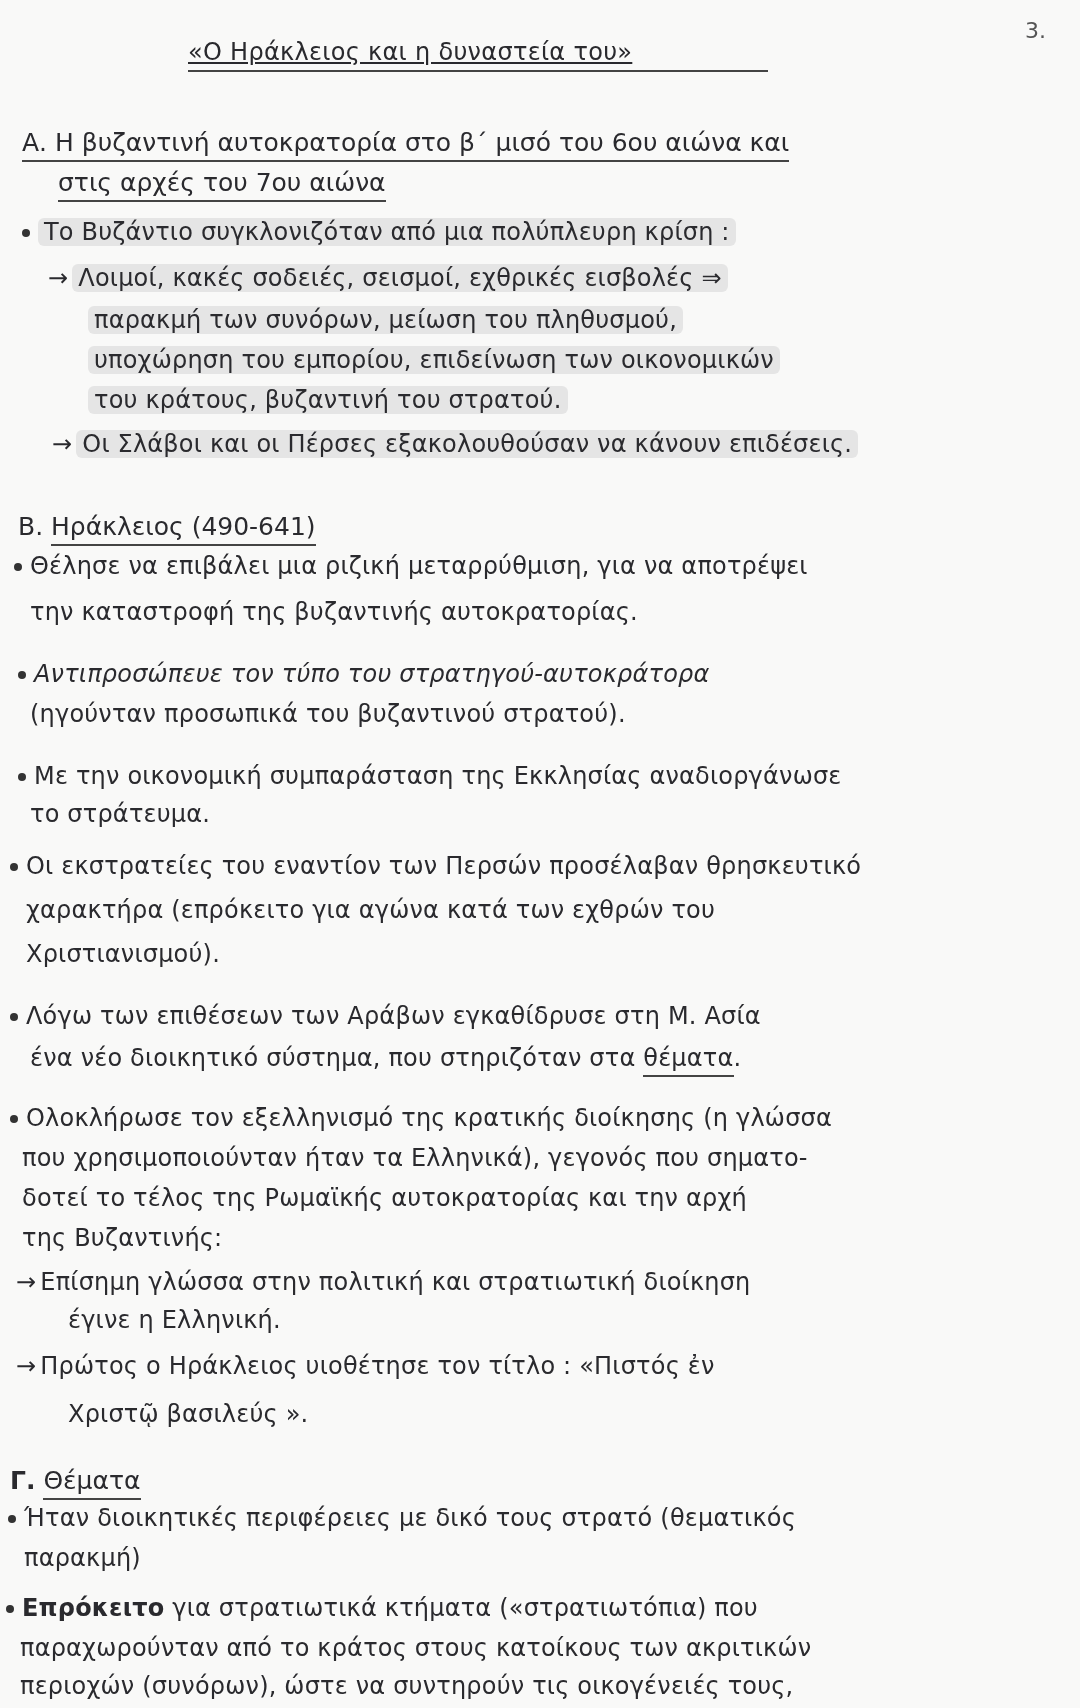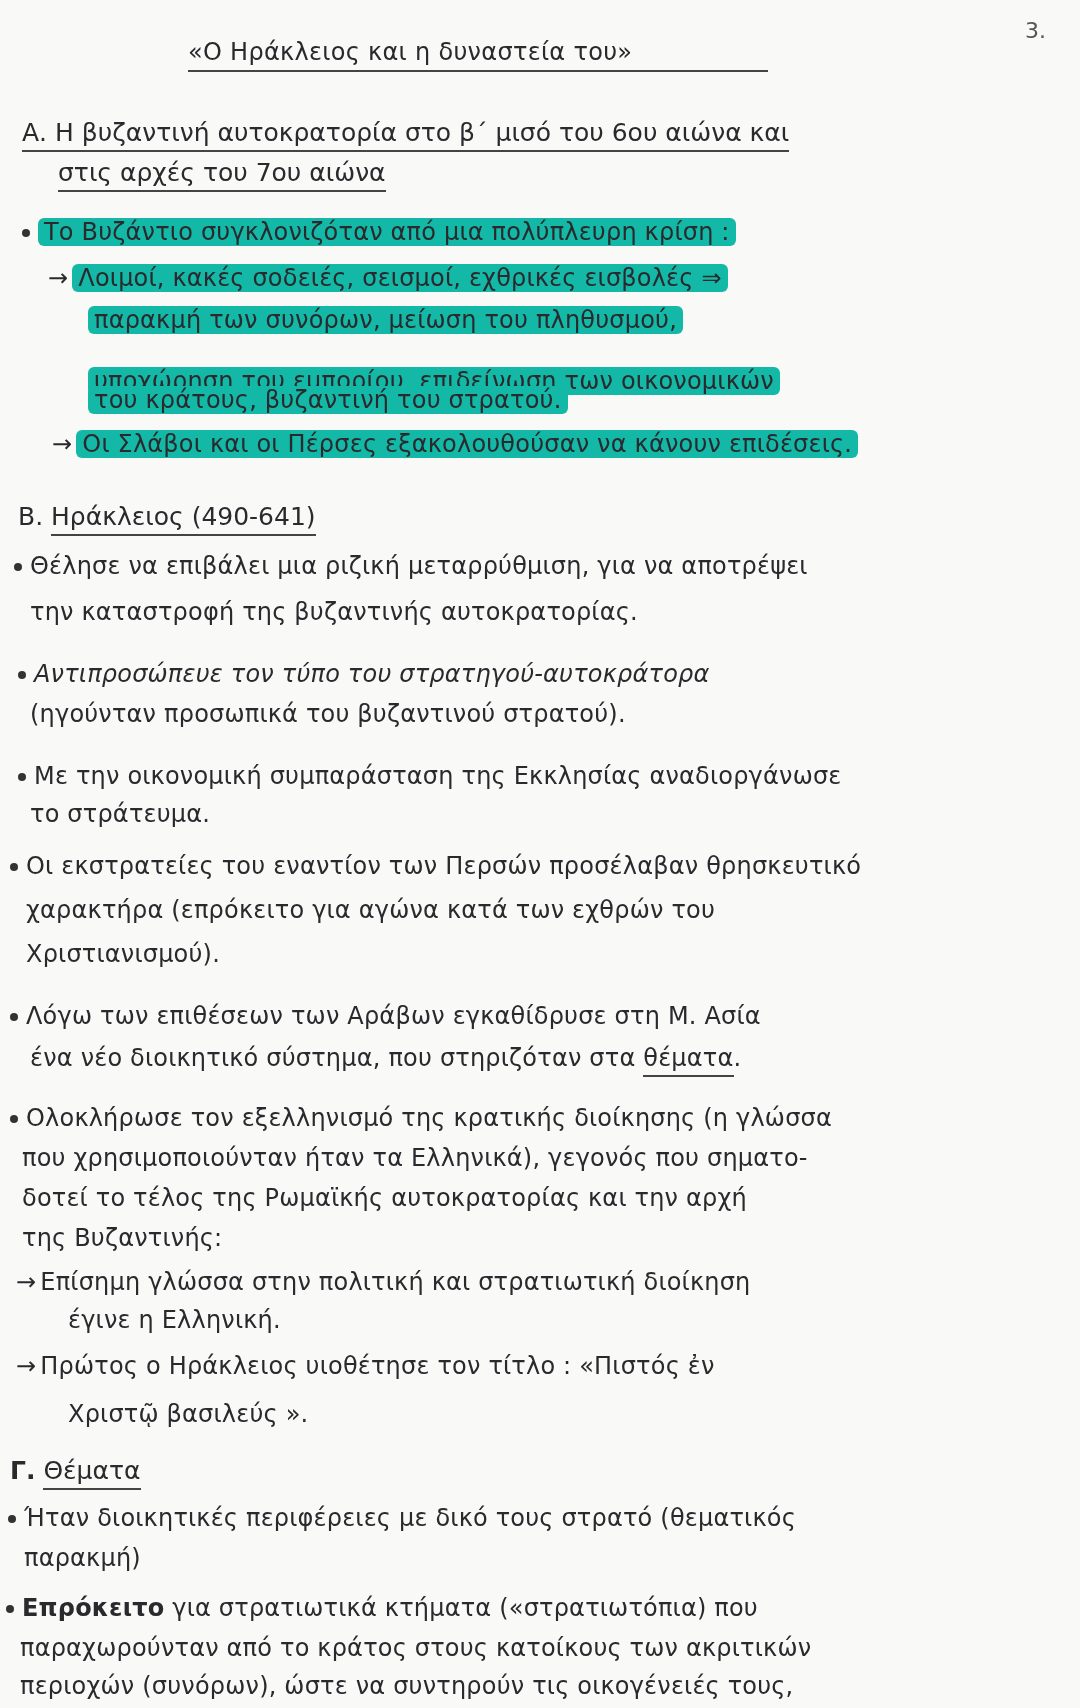--- a/index.html
+++ b/index.html
@@ -6,43 +6,43 @@
   body {
     width: 1080px; height: 1708px; overflow: hidden;
     background: #f9f9f8;
     font-family: "DejaVu Sans", sans-serif;
     color: #2a2a2e;
     position: relative;
   }
   .abs { position: absolute; white-space: nowrap; }
   .page-num { left: 1025px; top: 18px; font-size: 22px; color: #555; }
   .title { left: 188px; top: 38px; font-size: 24px; letter-spacing: 0.3px;
-    border-bottom: 2px solid #444; padding-bottom: 4px; width: 580px; text-align: left; }
-  .sec { font-size: 25px; }
+    border-bottom: 2px solid #444; padding-bottom: 4px; width: 580px; text-align: left; text-decoration: underline; }
+  .sec { font-size: 25px; margin-top: 10px; }
   .ul { border-bottom: 2px solid #444; padding-bottom: 3px; }
   .line { font-size: 24px; letter-spacing: 0.2px; }
-  .hl { background: #14b8a6; padding: 0 6px; border-radius: 6px; }
+  .hl { background: #e5e5e5; padding: 0 6px; border-radius: 6px; }
   .bullet { display: inline-block; width: 8px; height: 8px; border-radius: 50%; background: #333; margin-right: 8px; vertical-align: middle; }
   .arrow { margin-right: 4px; }
   .bold { font-weight: bold; }
 </style>
 </head>
 <body>
 
 <div class="abs page-num">3.</div>
 <div class="abs title">«Ο Ηράκλειος και η δυναστεία του»</div>
 
 <div class="abs sec" style="left:22px;top:118px;"><span class="ul">Α. Η βυζαντινή αυτοκρατορία στο β΄ μισό του 6ου αιώνα και</span></div>
 <div class="abs sec" style="left:58px;top:158px;"><span class="ul">στις αρχές του 7ου αιώνα</span></div>
 
 <div class="abs line" style="left:22px;top:218px;"><span class="bullet"></span><span class="hl">Το Βυζάντιο συγκλονιζόταν από μια πολύπλευρη κρίση :</span></div>
 
 <div class="abs line" style="left:48px;top:264px;"><span class="arrow">→</span><span class="hl">Λοιμοί, κακές σοδειές, σεισμοί, εχθρικές εισβολές ⇒</span></div>
 <div class="abs line" style="left:88px;top:306px;"><span class="hl">παρακμή των συνόρων, μείωση του πληθυσμού,</span></div>
-<div class="abs line" style="left:88px;top:346px;margin-top:21px;"><span class="hl">υποχώρηση του εμπορίου, επιδείνωση των οικονομικών</span></div>
+<div class="abs line" style="left:88px;top:346px;"><span class="hl">υποχώρηση του εμπορίου, επιδείνωση των οικονομικών</span></div>
 <div class="abs line" style="left:88px;top:386px;"><span class="hl">του κράτους, βυζαντινή του στρατού.</span></div>
 <div class="abs line" style="left:52px;top:430px;"><span class="arrow">→</span><span class="hl">Οι Σλάβοι και οι Πέρσες εξακολουθούσαν να κάνουν επιδέσεις.</span></div>
 
 <div class="abs sec" style="left:18px;top:502px;"><span>Β.</span> <span class="ul">Ηράκλειος (490-641)</span></div>
 
 <div class="abs line" style="left:14px;top:552px;"><span class="bullet"></span><span>Θέλησε να επιβάλει μια ριζική μεταρρύθμιση, για να αποτρέψει</span></div>
 <div class="abs line" style="left:30px;top:598px;">την καταστροφή της βυζαντινής αυτοκρατορίας.</div>
 
 <div class="abs line" style="left:18px;top:660px;font-style:italic;"><span class="bullet"></span><span>Αντιπροσώπευε τον τύπο του στρατηγού-αυτοκράτορα</span></div>
 <div class="abs line" style="left:30px;top:700px;">(ηγούνταν προσωπικά του βυζαντινού στρατού).</div>

